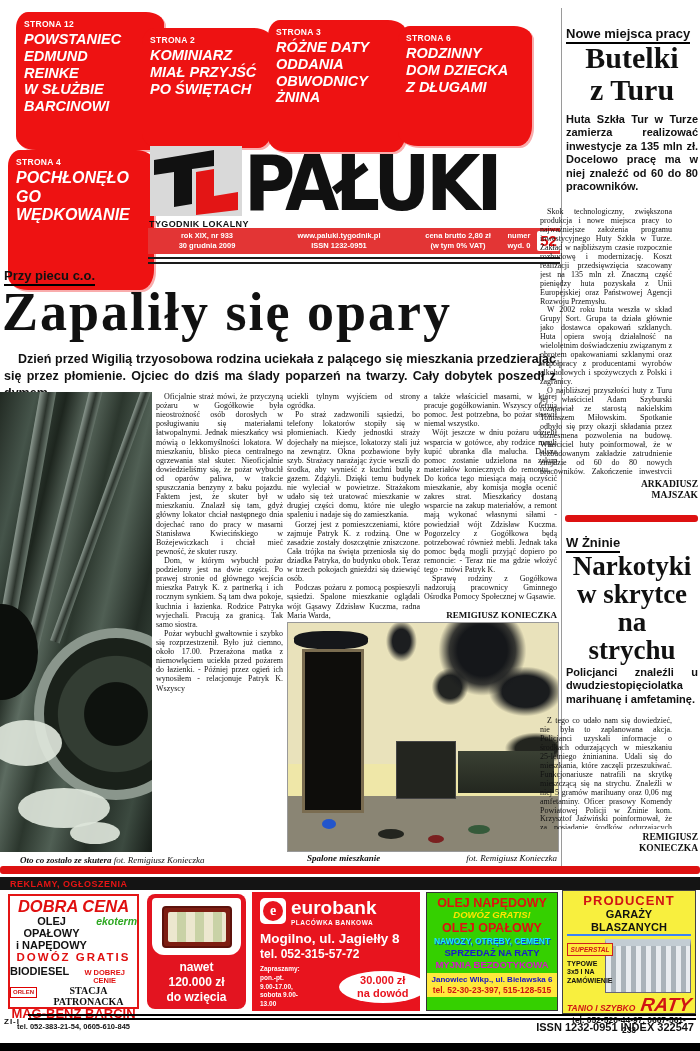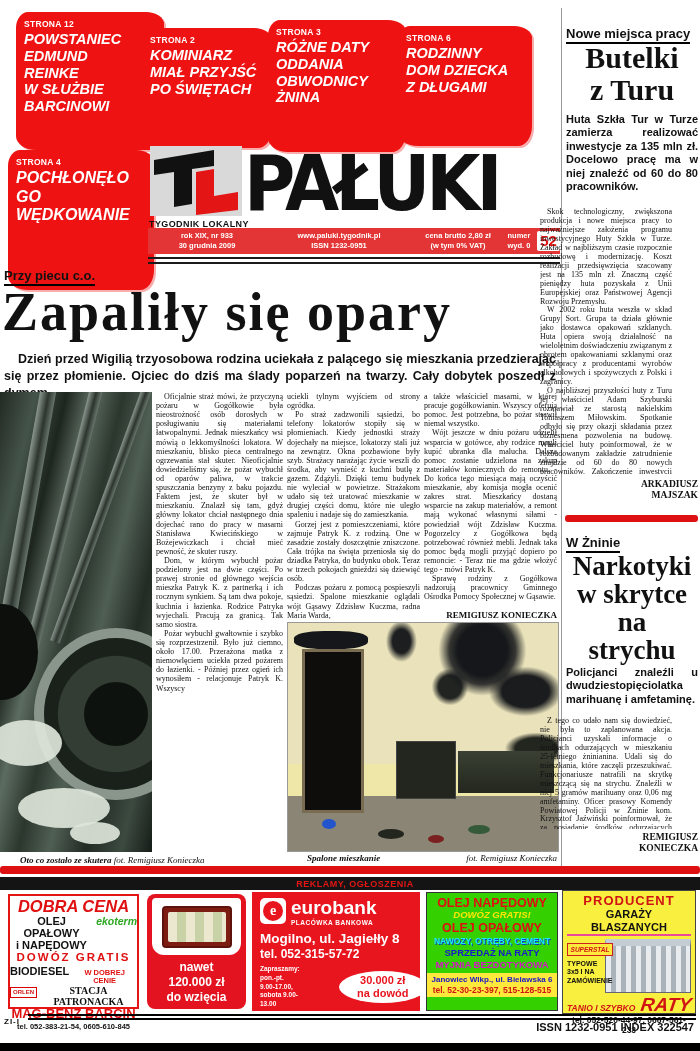--- a/index.html
+++ b/index.html
@@ -116,21 +116,21 @@
   #a2-kicker{left:566px;top:535px;}
   #a2-headline{top:552px;font-size:27px;line-height:1.04;text-align:center;}
   #a2-lead{top:666px;}
   #a2-body{top:717px;height:112px;}
   #a2-byline{top:832px;}
   #redbar-full{left:0;top:866px;width:700px;height:8px;}
 
   
   #ads-bar{position:absolute;left:0;top:877px;width:700px;height:13px;background:#141414;color:#e51515;
            font-weight:bold;font-size:9px;display:flex;align-items:center;padding-left:10px;
-           box-sizing:border-box;letter-spacing:.5px;justify-content:center;}
+           box-sizing:border-box;letter-spacing:.5px;}
 
   #ad-magbenz{position:absolute;left:8px;top:894px;width:131px;height:115px;border:2px solid #e31515;
               background:#fff;text-align:center;box-sizing:border-box;padding-top:2px;}
   .m1{color:#e01010;font-weight:bold;font-style:italic;font-size:16.5px;line-height:1.05;}
   .m-row{display:flex;justify-content:center;align-items:baseline;gap:3px;line-height:1.1;}
   .m2a,.m5a{font-weight:bold;font-size:11px;}
   .m2b{color:#2ea822;font-weight:bold;font-style:italic;font-size:10.5px;}
   .m3{font-weight:bold;font-size:11px;text-align:left;padding-left:6px;line-height:1.05;}
   .m4{color:#e01010;font-weight:bold;font-size:11.5px;letter-spacing:2px;line-height:1.2;}
   .m5b{color:#e01010;font-weight:bold;font-size:7.5px;}
@@ -169,21 +169,21 @@
   .o4{color:#19e8ff;font-weight:bold;font-size:8.5px;text-shadow:1px 1px 0 #1040c0;line-height:1.3;}
   .o5{color:#1818d0;font-weight:bold;font-size:9.5px;line-height:1.25;}
   .o6{color:#d816c8;font-weight:bold;font-size:9.5px;line-height:1.25;}
   .o-strip{background:#ffe93c;margin-top:3px;padding:2px 1px;}
   .o7{color:#1515c8;font-weight:bold;font-size:8px;line-height:1.2;}
   .o8{color:#d01414;font-weight:bold;font-size:8.5px;line-height:1.2;}
 
   #ad-garage{position:absolute;left:562px;top:890px;width:134px;height:124px;background:#f8ef3e;border:1px solid #444;
              text-align:center;box-sizing:border-box;padding:3px 4px;}
   .g1{color:#d01414;font-weight:bold;font-size:13px;letter-spacing:1px;line-height:1.1;}
-  .g2{font-weight:bold;font-size:11px;border-bottom:2px solid #ec4899;display:inline-block;line-height:1.15;}
+  .g2{font-weight:bold;font-size:11px;border-bottom:2px solid #3b82f6;display:inline-block;line-height:1.15;}
   .g-mid{position:relative;height:58px;margin-top:2px;}
   .g-img{position:absolute;right:0;top:1px;width:86px;height:54px;border:1px solid #667;border-top:7px solid #c3cdd3;
          background:repeating-linear-gradient(90deg,#e8ecef 0 5px,#aab3b9 5px 10px);box-sizing:border-box;}
   .g-superstal{position:absolute;left:0;top:5px;width:44px;background:#ffe93c;border:1px solid #cc2020;color:#d01414;
                font-weight:bold;font-style:italic;font-size:6.5px;padding:2px 0;}
   .g-typowe{position:absolute;left:0;top:22px;width:44px;font-weight:bold;font-size:7px;line-height:1.25;text-align:left;}
   .g-row{display:flex;justify-content:space-between;align-items:flex-end;margin-top:0;}
   .g-tanio{color:#d01414;font-weight:bold;font-style:italic;font-size:8.5px;}
   .g-raty{color:#d01414;font-weight:bold;font-style:italic;font-size:19px;line-height:.9;transform:skewX(-8deg);}
   .g-phone{font-weight:bold;font-size:8.5px;margin-top:2px;}

